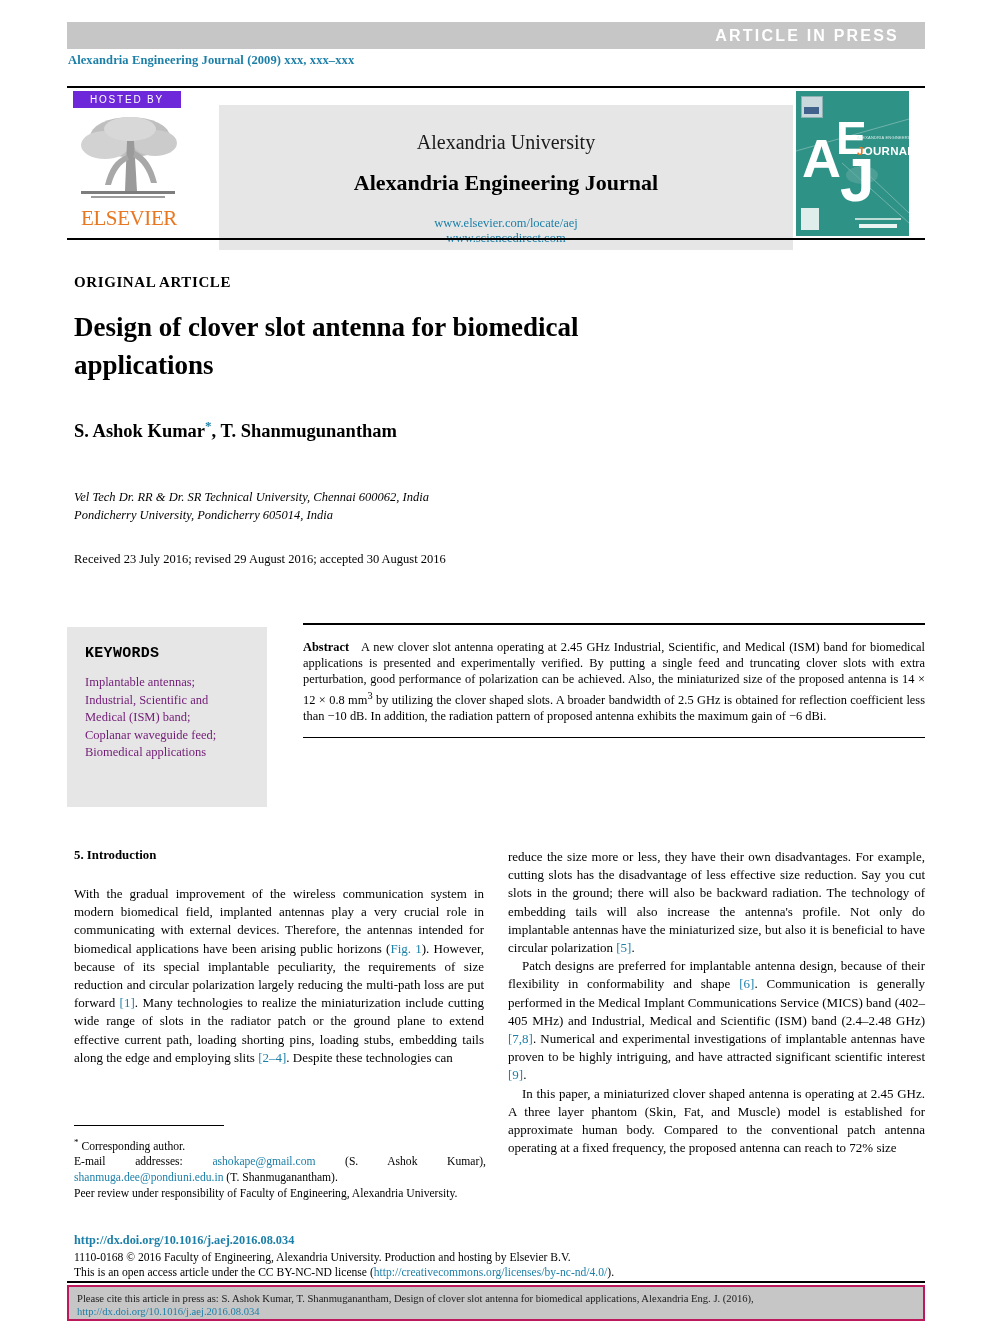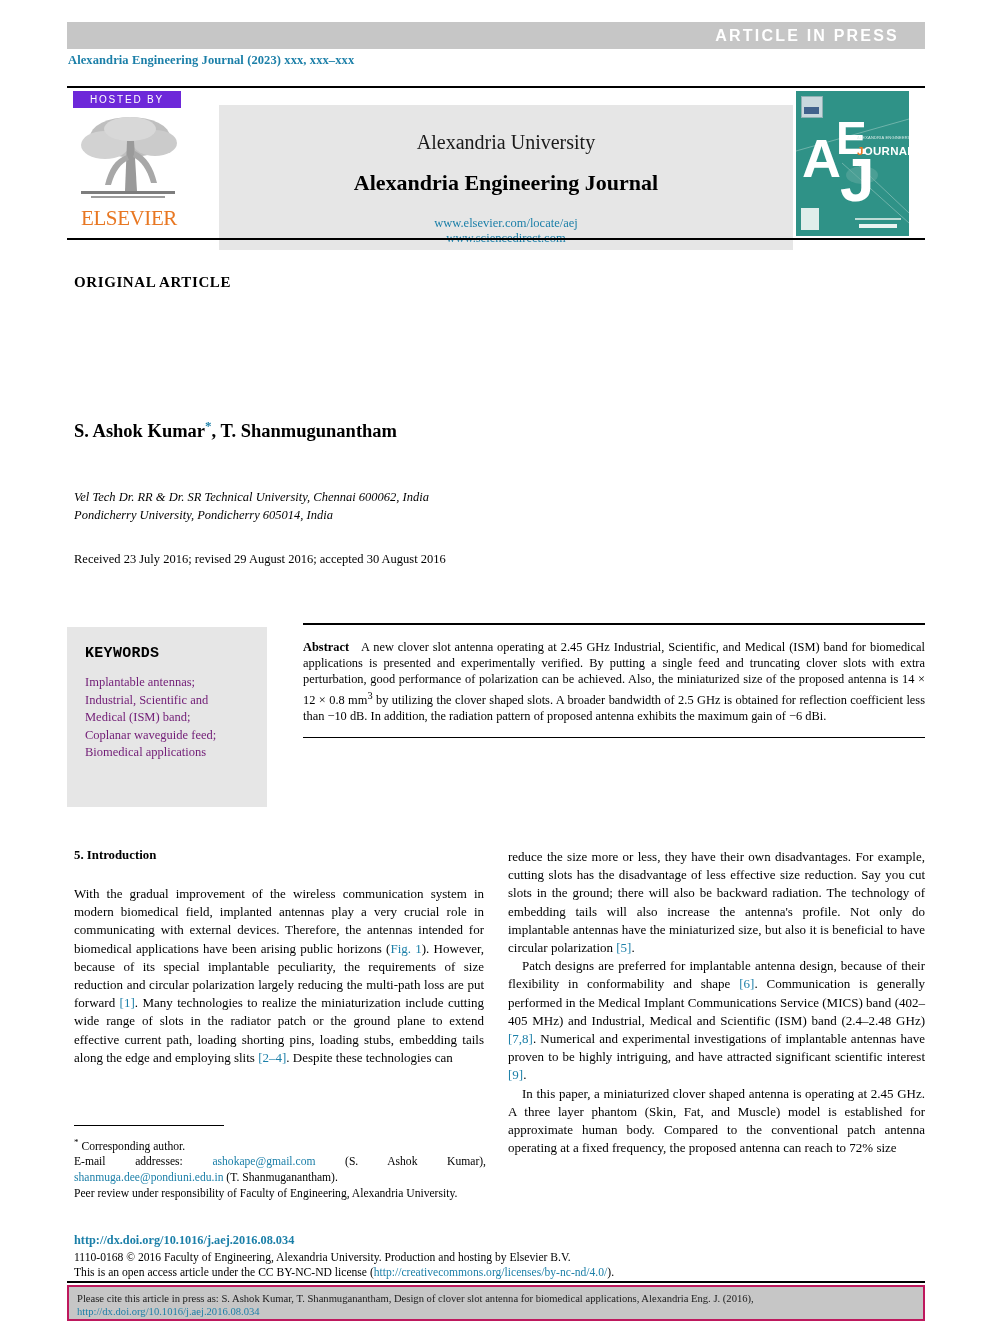--- a/index.html
+++ b/index.html
@@ -446,21 +446,21 @@
 </style>
 </head>
 <body>
 
 <div class="page">
 
   <div class="aip-band">
     <div class="aip-text">ARTICLE  IN  PRESS</div>
   </div>
 
-  <div class="journal-ref">Alexandria Engineering Journal (2023) xxx, xxx–xxx</div>
+  <div class="journal-ref">Alexandria Engineering Journal (2009) xxx, xxx–xxx</div>
 
   <div class="masthead">
     <div class="rule-top"></div>
 
     <div class="elsevier-block">
       <div class="hosted-by">HOSTED BY</div>
       <div class="els-tree">
         <svg width="106" height="92" viewBox="0 0 106 92">
           <g fill="#8c8c8c">
             <ellipse cx="55" cy="26" rx="40" ry="20" fill="#bfbfbf"></ellipse>
@@ -502,20 +502,21 @@
       <div class="aej-word"><span class="j-orange">J</span><span>OURNAL</span></div>
       <div class="aej-box-bl"></div>
       <div class="aej-bot-line"></div>
       <div class="aej-bot-line2"></div>
     </div>
 
     <div class="rule-bottom"></div>
   </div>
 
   <div class="orig-article">ORIGINAL ARTICLE</div>
+  <div class="title">Design of clover slot antenna for biomedical applications</div>
   <div class="authors"><span>S. Ashok Kumar</span><span class="star">*</span><span>, T. Shanmugunantham</span></div>
   <div class="affils">
     <div>Vel Tech Dr. RR &amp; Dr. SR Technical University, Chennai 600062, India</div>
     <div>Pondicherry University, Pondicherry 605014, India</div>
   </div>
   <div class="dates">Received 23 July 2016; revised 29 August 2016; accepted 30 August 2016</div>
 
   <div class="kw-box">
     <div class="kw-title">KEYWORDS</div>
     <div class="kw-list">

